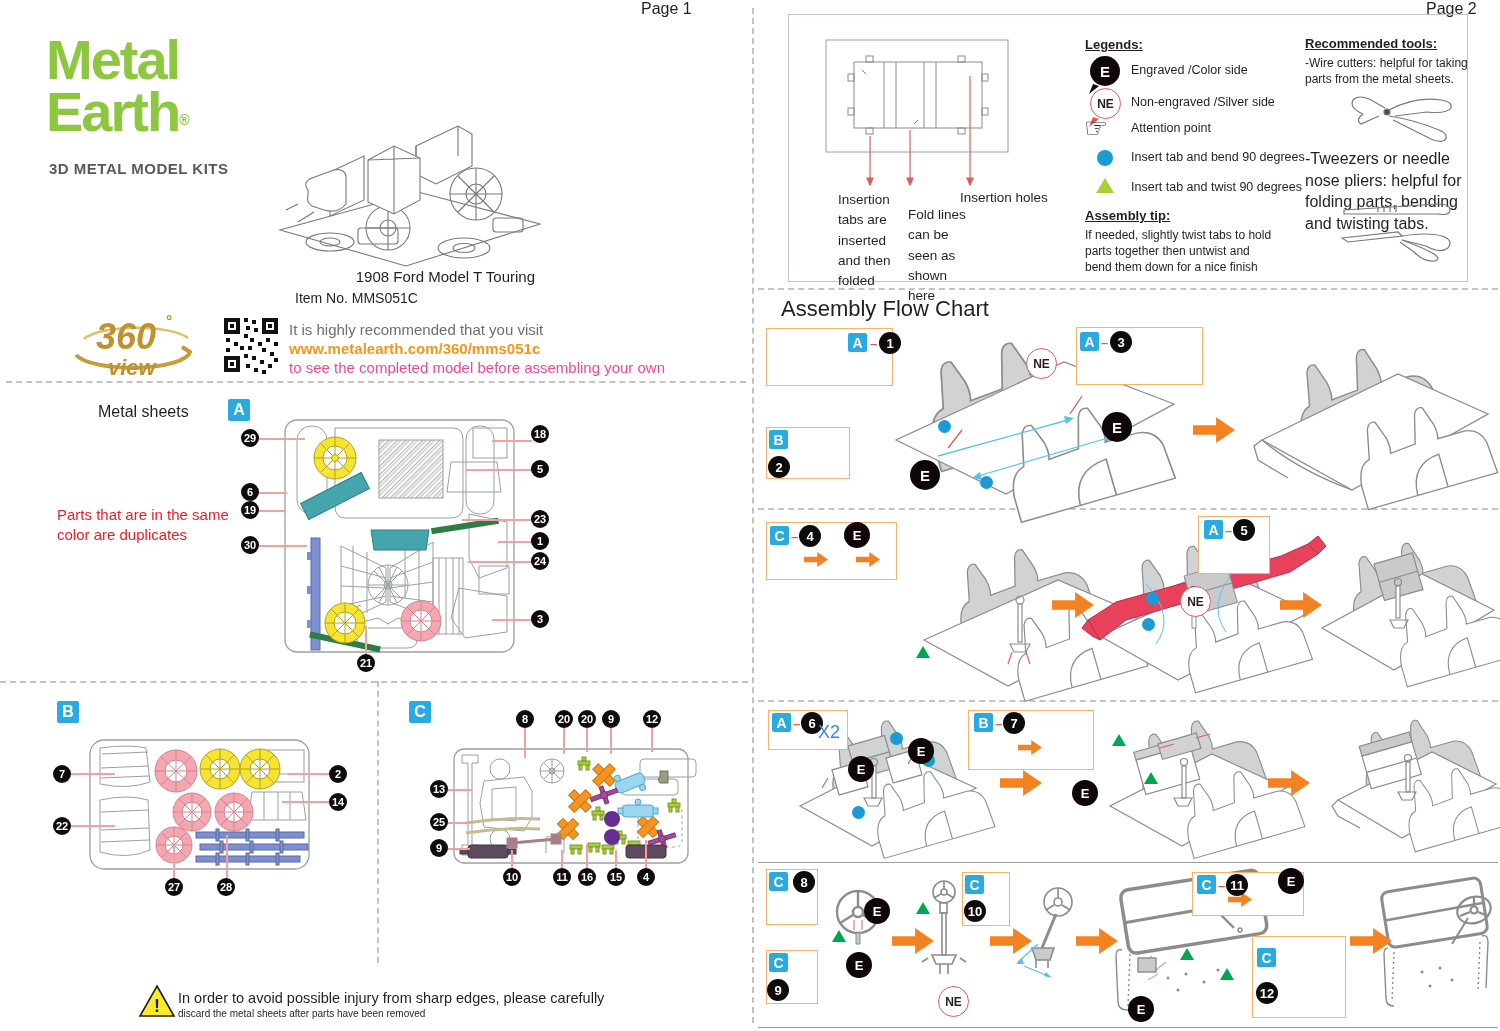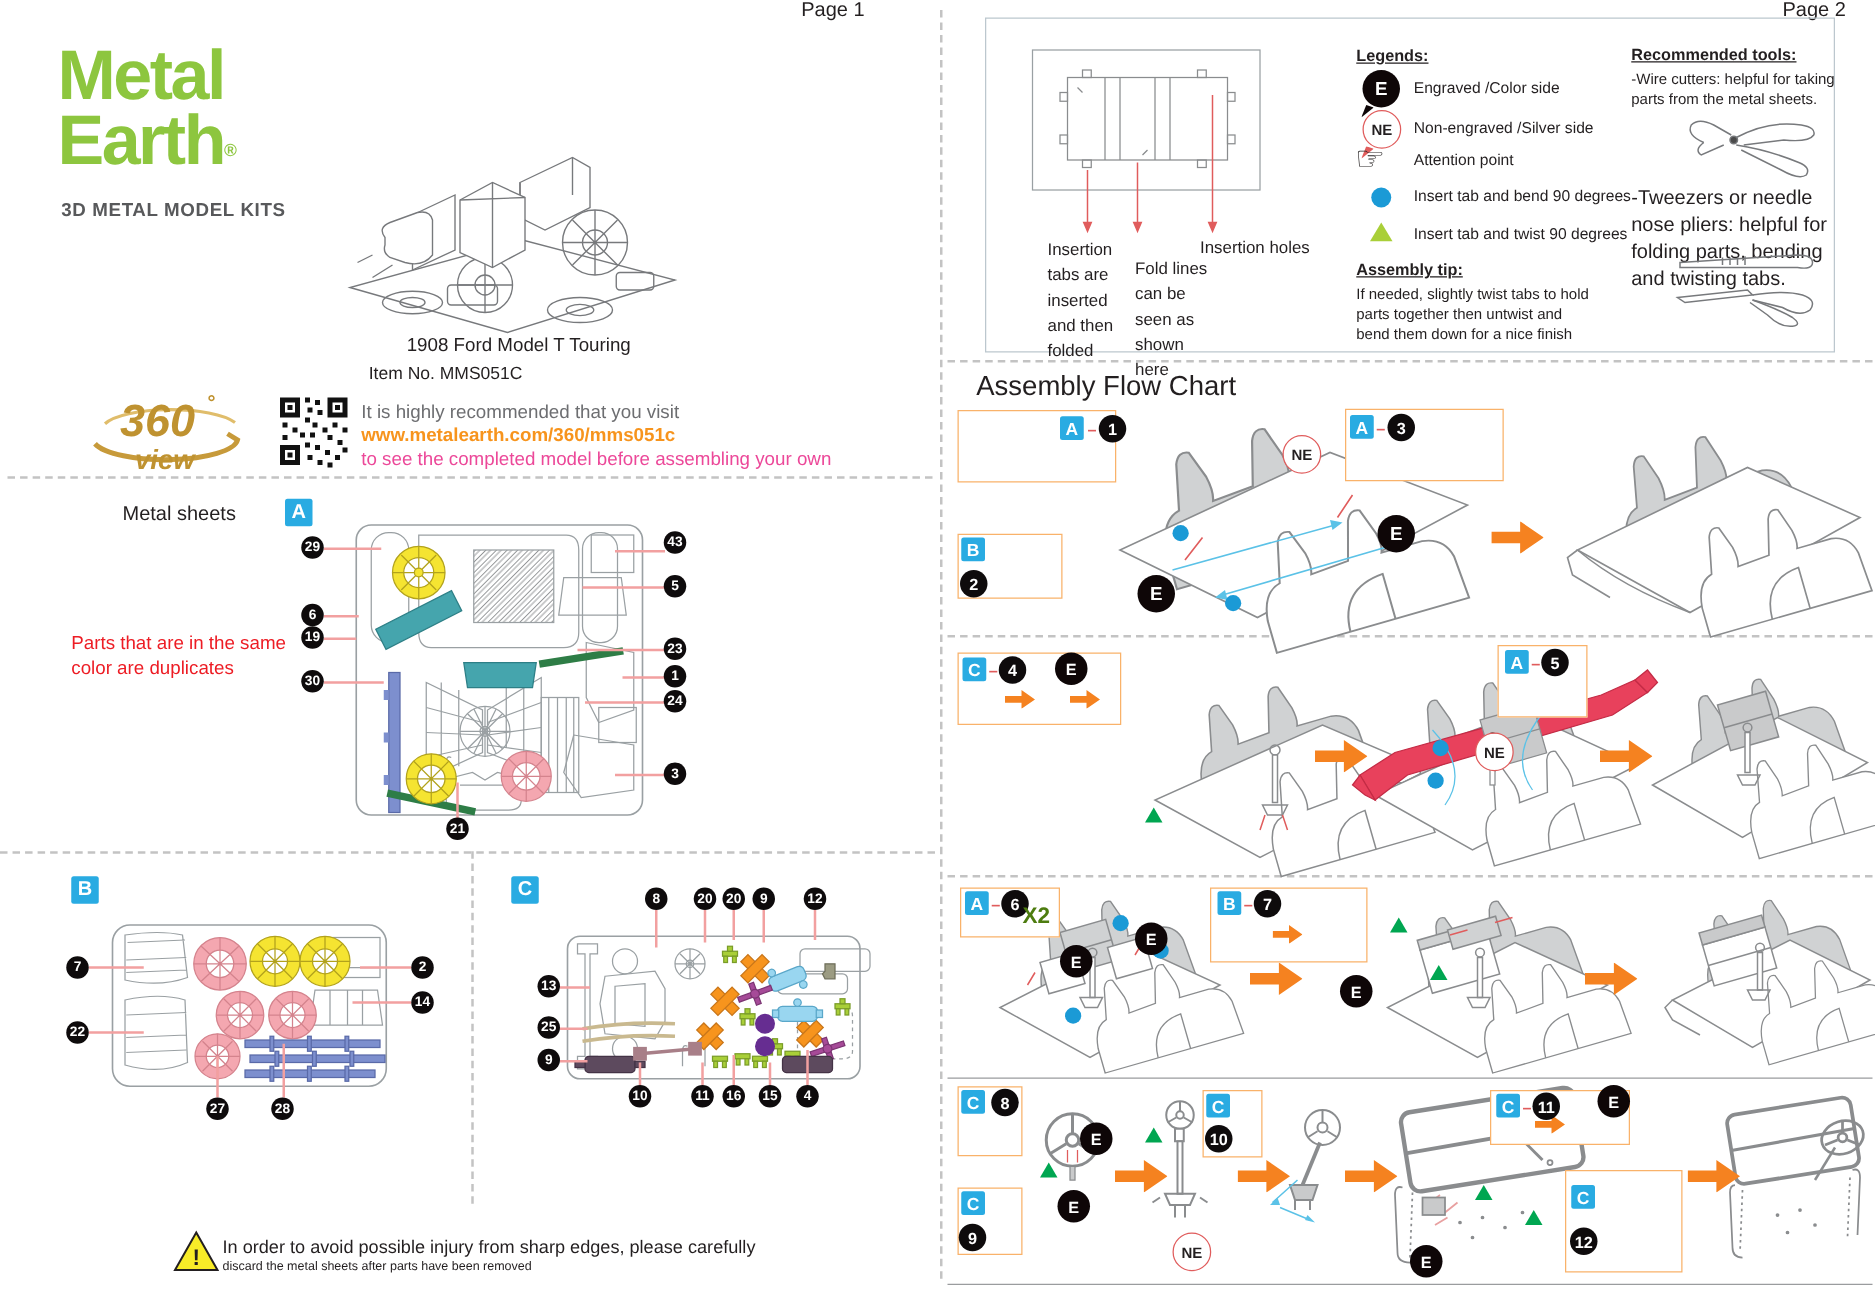--- a/index.html
+++ b/index.html
@@ -20,21 +20,21 @@
 .eb{position:absolute;width:30px;height:30px;border-radius:50%;background:#0e0607;color:#fff;font-weight:bold;font-size:15px;display:flex;align-items:center;justify-content:center;z-index:7}
 .eb.sm{width:26px;height:26px;font-size:13px}
 .neb{position:absolute;width:31px;height:31px;border-radius:50%;background:#fff;border:1.5px solid #e05c5c;color:#231f20;font-weight:bold;font-size:12px;display:flex;align-items:center;justify-content:center;z-index:7}
 .bluedot{position:absolute;width:13px;height:13px;border-radius:50%;background:#1b9ad6;z-index:5}
 .gtri{position:absolute;width:0;height:0;border-left:7px solid transparent;border-right:7px solid transparent;border-bottom:12px solid #00a651;z-index:5}
 .obox{position:absolute;border:1.5px solid #f9b26a;background:#fff;z-index:4}
 .oarrow{position:absolute;width:42px;height:26px;background:#f58220;clip-path:polygon(0 32%,55% 32%,55% 0,100% 50%,55% 100%,55% 68%,0 68%);z-index:5}
 .oarrow.sm{width:24px;height:15px}
 .lead{position:absolute;background:#f2a0a0;z-index:3}
 .sepdash{position:absolute;color:#e05c5c;font-weight:bold;font-size:13px;z-index:6}
-.x2{position:absolute;color:#4d7c0f;font-weight:bold;font-size:18px;z-index:6}
+.x2{position:absolute;color:#3b82f6;font-weight:normal;font-size:18px;z-index:6}
 
 .tail-e{position:absolute;width:10px;height:10px;background:#0e0607;clip-path:polygon(0 100%,100% 20%,40% 0);z-index:6}
 .tail-ne{position:absolute;width:10px;height:10px;background:#e05c5c;clip-path:polygon(0 100%,100% 20%,40% 0);z-index:6}
 .hand{position:absolute;font-family:"DejaVu Sans",sans-serif;font-size:27px;color:#231f20;z-index:6}
 .ul{text-decoration:underline;font-weight:bold}
 svg{position:absolute;overflow:visible}
 svg text{font-family:"Liberation Sans",sans-serif}
 </style>
 </head>
 <body>
@@ -86,21 +86,21 @@
 <path d="M148,38 L190,18 L204,26 L204,58 L168,76 L148,66 Z" fill="#fff"></path>
 <path d="M190,18 L190,48 M148,38 L148,66"></path>
 <path d="M100,52 L126,38 L152,50 L152,92 L126,106 L100,94 Z" fill="#fff"></path>
 <path d="M126,38 L126,106 M100,52 L152,50"></path>
 <path d="M62,64 L96,48 L96,92 L62,108 Z" fill="#fff"></path>
 <path d="M40,82 Q34,74 44,70 L66,62 Q76,60 78,68 L78,96 Q70,106 56,102 L44,98 Q38,94 40,88 Z" fill="#fff"></path>
 <path d="M30,96 L18,102 M46,104 L30,114"></path>
 </g>
 </svg>
 
-<div class="txt" style="left:295px;top:268px;width:240px;text-align:center;font-size:15px">1908 Ford Model T Touring</div>
+<div class="txt" style="left:295px;top:268px;width:240px;text-align:right;font-size:15px">1908 Ford Model T Touring</div>
 <div class="txt" style="left:295px;top:290px;width:240px;text-align:left;font-size:14px">Item No. MMS051C</div>
 
 <svg style="left:70px;top:303px" width="130" height="82" viewBox="0 0 130 82">
 <path d="M6,52 A58,17 0 0 0 120,49 L112,44" stroke="#c79a3a" stroke-width="4" fill="none"></path>
 <path d="M14,36 A55,16 0 0 1 118,35" stroke="#e0bd6b" stroke-width="2.5" fill="none"></path>
 <text x="26" y="46" font-size="36" font-weight="bold" font-style="italic" fill="#bf9230">360</text>
 <text x="96" y="24" font-size="16" font-weight="bold" fill="#bf9230">°</text>
 <text x="38" y="72" font-size="22" font-weight="bold" font-style="italic" fill="#bf9230">view</text>
 </svg>
 
@@ -215,21 +215,21 @@
 <div class="lead" style="left:466px;top:469px;width:66px;height:2px"></div>
 <div class="lead" style="left:462px;top:519px;width:70px;height:2px"></div>
 <div class="lead" style="left:498px;top:541px;width:34px;height:2px"></div>
 <div class="lead" style="left:468px;top:561px;width:64px;height:2px"></div>
 <div class="lead" style="left:492px;top:619px;width:40px;height:2px"></div>
 <div class="lead" style="left:365px;top:626px;width:2px;height:30px"></div>
 <div class="nb" style="left:241px;top:429px">29</div>
 <div class="nb" style="left:241px;top:483px">6</div>
 <div class="nb" style="left:241px;top:501px">19</div>
 <div class="nb" style="left:241px;top:536px">30</div>
-<div class="nb" style="left:531px;top:425px">43</div>
+<div class="nb" style="left:531px;top:425px">18</div>
 <div class="nb" style="left:531px;top:460px">5</div>
 <div class="nb" style="left:531px;top:510px">23</div>
 <div class="nb" style="left:531px;top:532px">1</div>
 <div class="nb" style="left:531px;top:552px">24</div>
 <div class="nb" style="left:531px;top:610px">3</div>
 <div class="nb" style="left:357px;top:654px">21</div>
 
 <div class="lb" style="left:57px;top:701px">B</div>
 <svg style="left:88px;top:738px" width="223" height="133" viewBox="0 0 223 133">
 <rect x="2" y="2" width="219" height="129" rx="14" fill="#fff" stroke="#9aa0a3" stroke-width="1.3"></rect>

